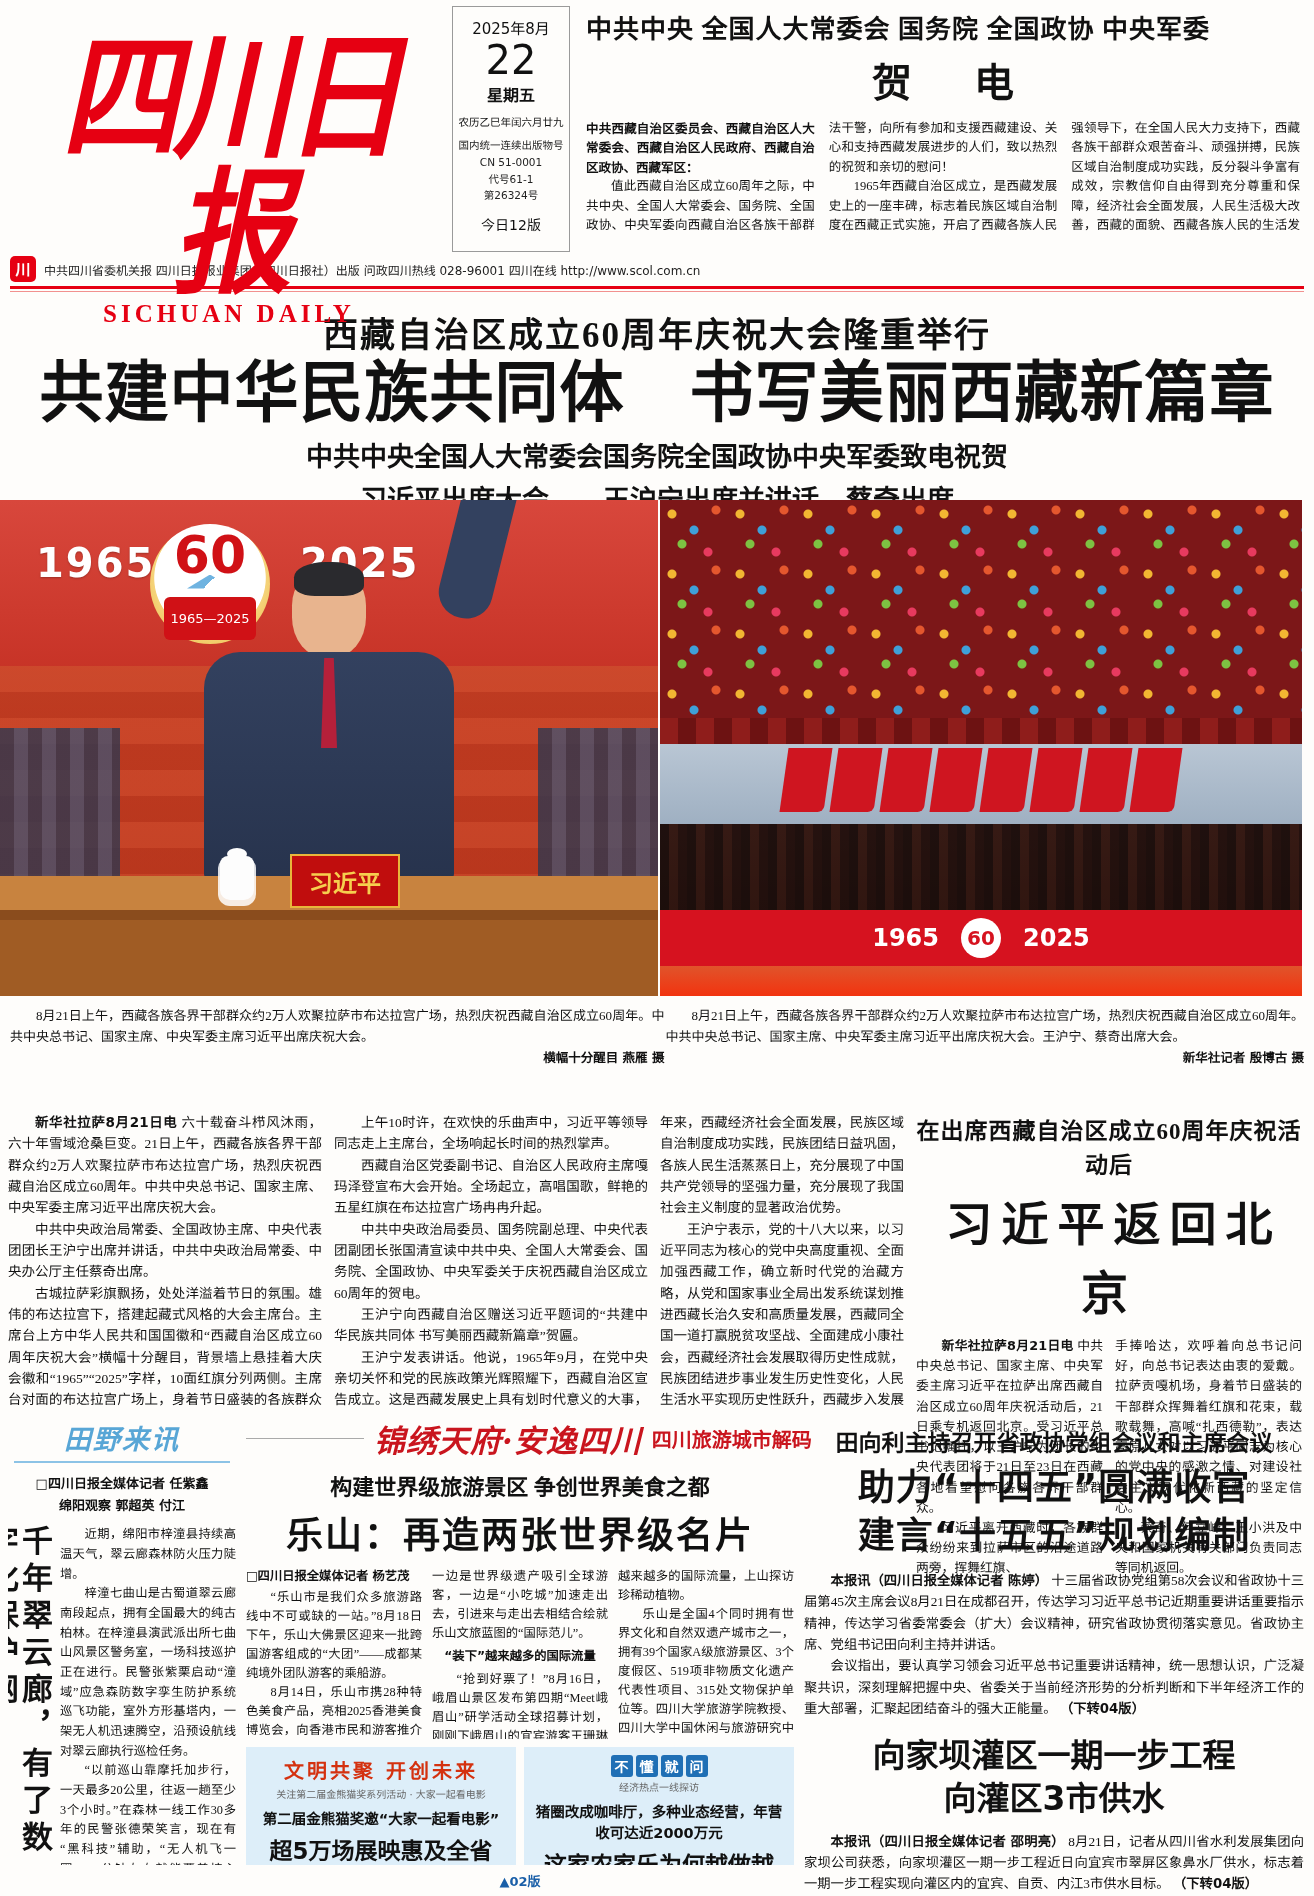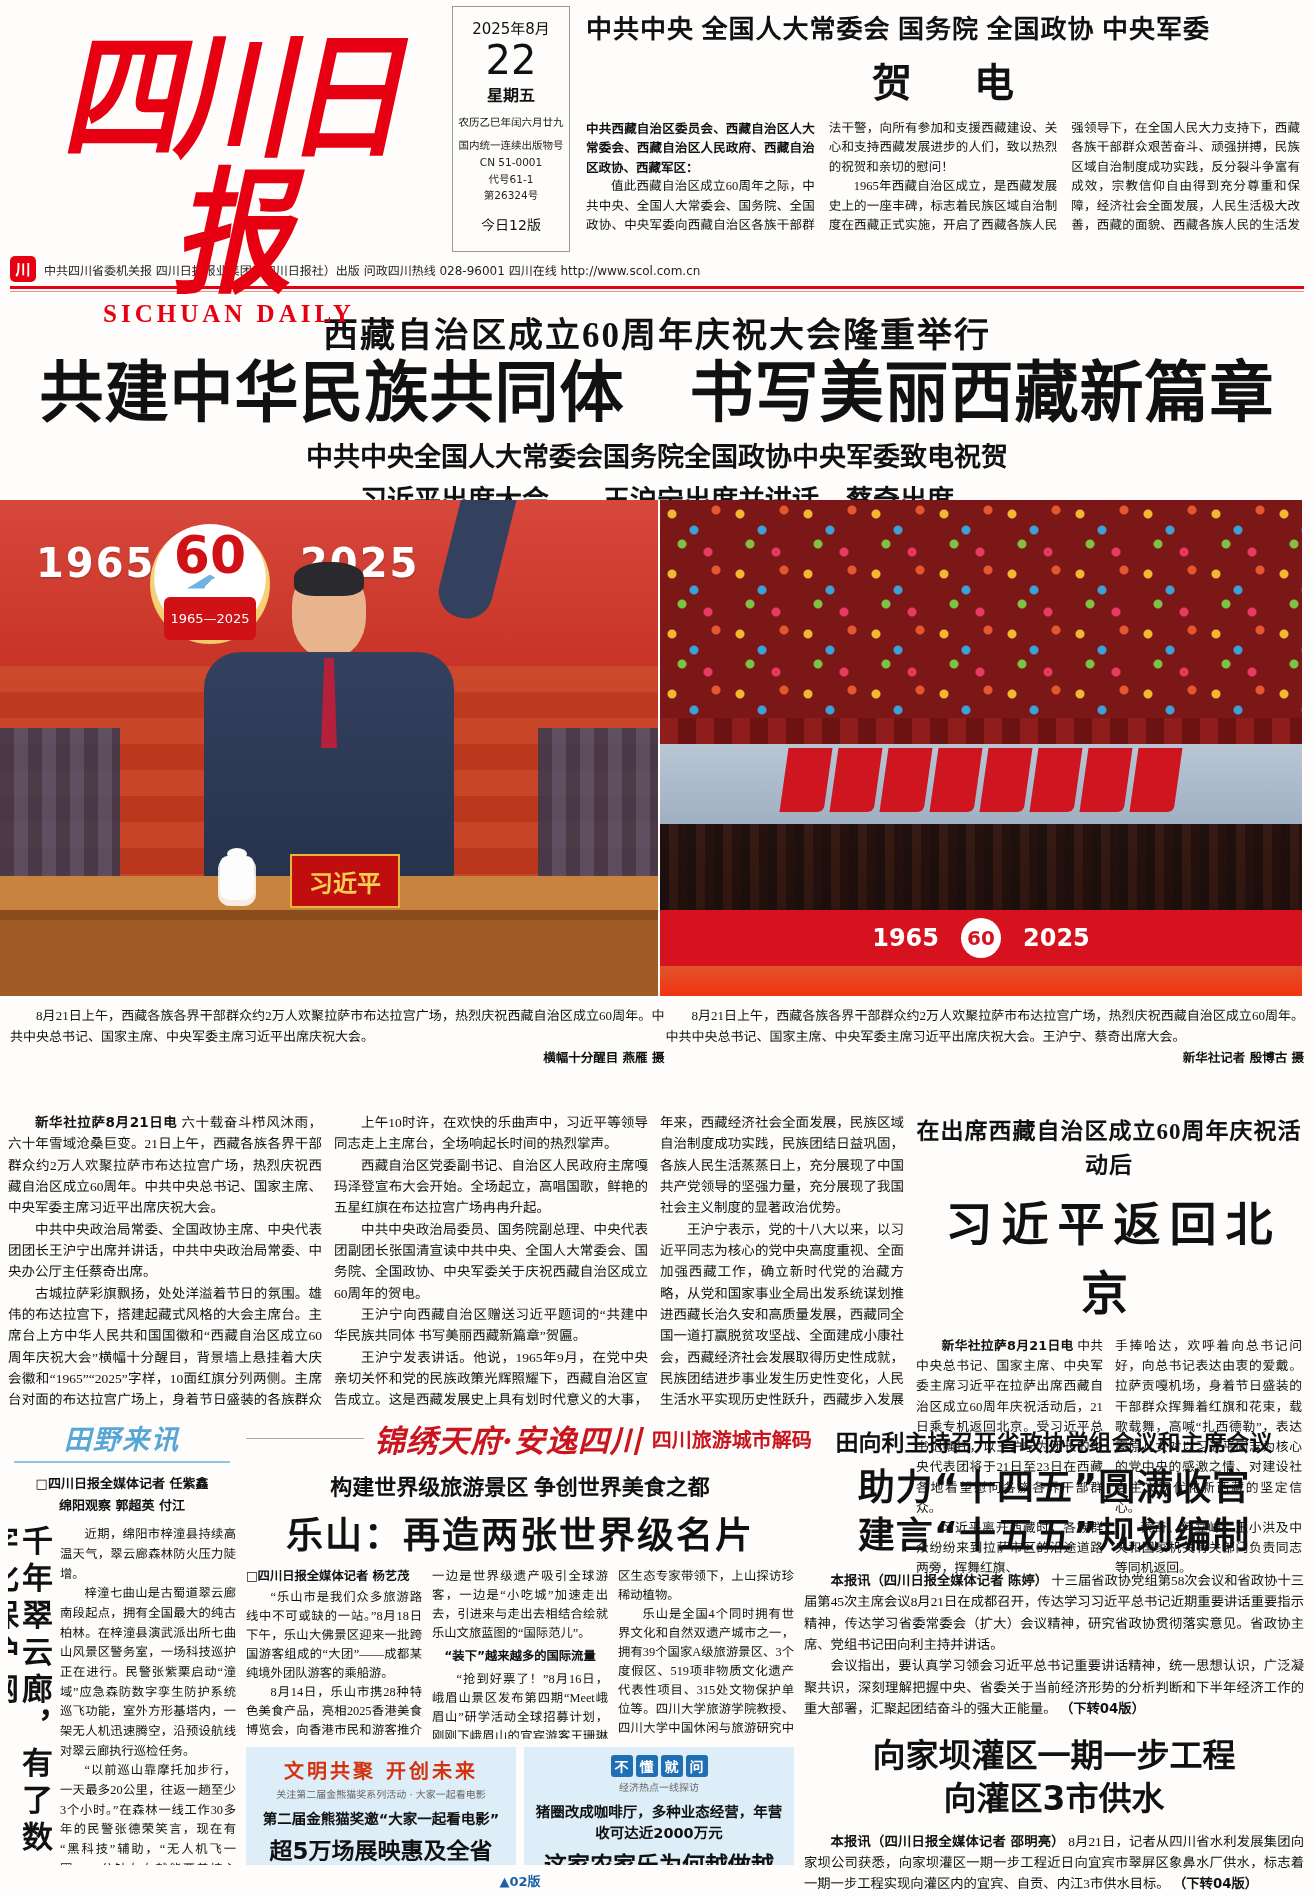--- a/index.html
+++ b/index.html
@@ -379,21 +379,21 @@
           <p class="ls-byline">□四川日报全媒体记者 杨艺茂</p>
           <p>“乐山市是我们众多旅游路线中不可或缺的一站。”8月18日下午，乐山大佛景区迎来一批跨国游客组成的“大团”——成都某纯境外团队游客的乘船游。</p>
           <p>8月14日，乐山市携28种特色美食产品，亮相2025香港美食博览会，向香港市民和游客推介了乐山的“美食名片”。</p>
         </div>
         <div class="ls-col">
           <p class="cont">一边是世界级遗产吸引全球游客，一边是“小吃城”加速走出去，引进来与走出去相结合绘就乐山文旅蓝图的“国际范儿”。</p>
           <p class="ls-subhead">“装下”越来越多的国际流量</p>
           <p>“抢到好票了！”8月16日，峨眉山景区发布第四期“Meet峨眉山”研学活动全球招募计划，刚刚下峨眉山的宜宾游客王珊琳抢到“二刷”机会。他将在景</p>
         </div>
         <div class="ls-col">
-          <p class="cont">区生态专家带领下，上山探访珍稀动植物。</p>
+          <p class="cont">越来越多的国际流量，上山探访珍稀动植物。</p>
           <p>乐山是全国4个同时拥有世界文化和自然双遗产城市之一，拥有39个国家A级旅游景区、3个度假区、519项非物质文化遗产代表性项目、315处文物保护单位等。四川大学旅游学院教授、四川大学中国休闲与旅游研究中心主任杨振之认为，除乐山大佛外，乐山还有黑竹沟、金口河大峡谷、大瓦山等生态旅游资源，建设国际旅游城市空间巨大。</p>
 
         </div>
       </div>
       <div class="adrow">
         <div class="adbox">
           <div class="ad-title">文明共聚 开创未来</div>
           <div class="ad-sub">关注第二届金熊猫奖系列活动 · 大家一起看电影</div>
           <div class="ad-line1">第二届金熊猫奖邀“大家一起看电影”</div>
           <div class="ad-line2">超5万场展映惠及全省</div>

